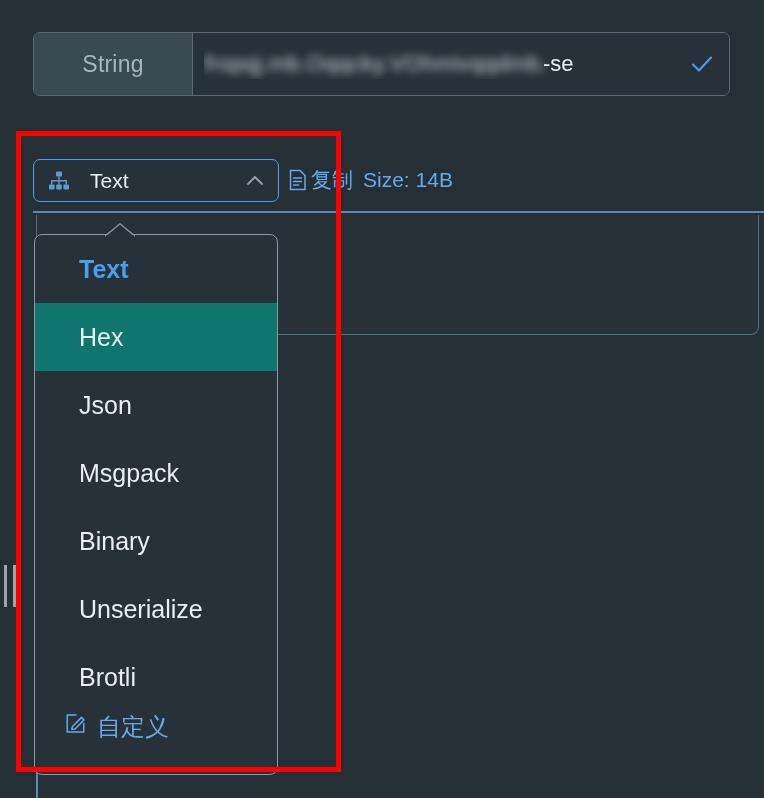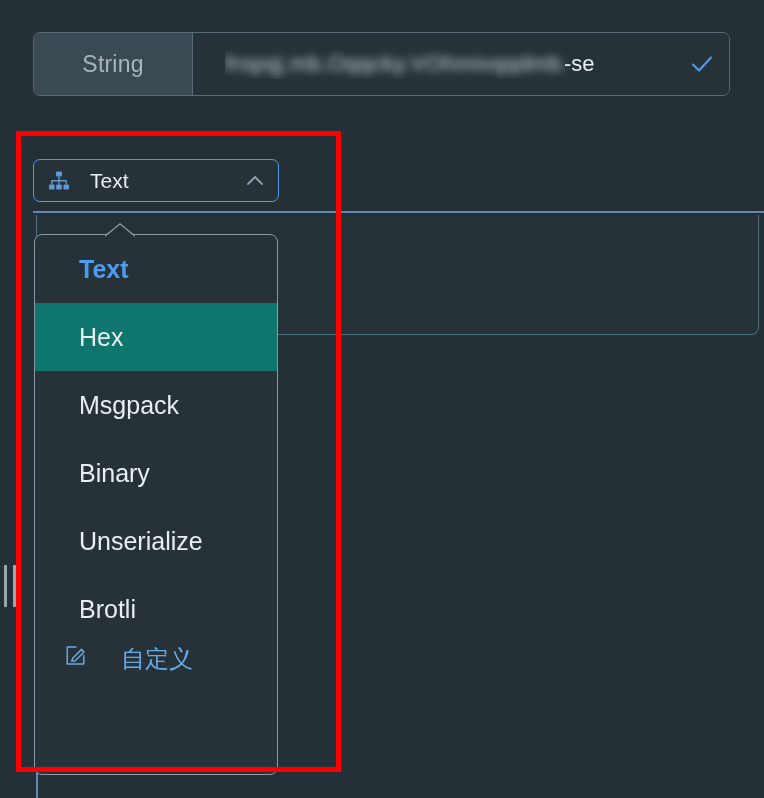--- a/index.html
+++ b/index.html
@@ -43,21 +43,21 @@
     display: flex;
     align-items: center;
     justify-content: center;
     border-right: 1px solid #5a6b76;
     letter-spacing: .2px;
   }
   .string-value-wrap {
     flex: 1 1 auto;
     display: flex;
     align-items: center;
-    padding: 0 14px 0 32px;
+    padding: 0 14px 0 11px;
     position: relative;
     background: #263138;
     min-width: 0;
   }
   .string-value {
     flex: 1 1 auto;
     white-space: nowrap;
     overflow: hidden;
     font-size: 22px;
     color: #e8eef2;
@@ -219,21 +219,20 @@
   }
   .dd-item.hovered {
     background: #0f766e;
   }
   .dd-item.custom {
     color: #68a9e8;
     font-size: 24px;
     padding-left: 30px;
     height: 56px;
     align-items: flex-start;
-    gap: 24px;
   }
   .dd-item.custom .edit-icon {
     width: 21px;
     height: 21px;
     flex: 0 0 auto;
     margin-right: 11px;
     margin-top: 2px;
   }
 
   
@@ -297,32 +296,43 @@
       <rect x="8.2" y="14.5" width="5.6" height="5" rx="1" fill="#5f9ad4"></rect>
       <rect x="15.4" y="14.5" width="5.6" height="5" rx="1" fill="#5f9ad4"></rect>
       <path d="M11 6.5 L11 10.8 M3.8 14.5 L3.8 10.8 L18.2 10.8 L18.2 14.5 M11 10.8 L11 14.5" fill="none" stroke="#5f9ad4" stroke-width="1.4"></path>
     </svg>
     <span class="format-label">Text</span>
     <svg class="chev-up" viewBox="0 0 22 22">
       <path d="M4 14 L11 7 L18 14" fill="none" stroke="#8fa3b0" stroke-width="1.8" stroke-linecap="round" stroke-linejoin="round"></path>
     </svg>
   </div>
 
+  <div class="copy-group">
+    <svg class="doc-icon" viewBox="0 0 20 22">
+      <path d="M2.5 1.5 H12 L17 6.5 V20.5 H2.5 Z" fill="none" stroke="#68a9e8" stroke-width="1.5"></path>
+      <path d="M5.5 9 H13.5 M5.5 12.5 H13.5 M5.5 16 H10.5" stroke="#68a9e8" stroke-width="1.4" stroke-linecap="round"></path>
+    </svg>
+    <span class="copy-text">复制</span>
+    <span class="size-text">Size: 14B</span>
+  </div>
 
   <svg class="dd-caret" viewBox="0 0 30 14">
     <path d="M0 13.2 L15 0.8 L30 13.2" fill="#263138" stroke="#8a99a3" stroke-width="1.3"></path>
     <path d="M1 13.4 L29 13.4" stroke="#263138" stroke-width="2"></path>
   </svg>
 
   <div class="dropdown">
     <div class="dd-item selected">
       <span>Text</span>
     </div>
     <div class="dd-item hovered">
       <span>Hex</span>
+    </div>
+    <div class="dd-item">
+      <span>Json</span>
     </div>
     <div class="dd-item">
       <span>Msgpack</span>
     </div>
     <div class="dd-item">
       <span>Binary</span>
     </div>
     <div class="dd-item">
       <span>Unserialize</span>
     </div>

